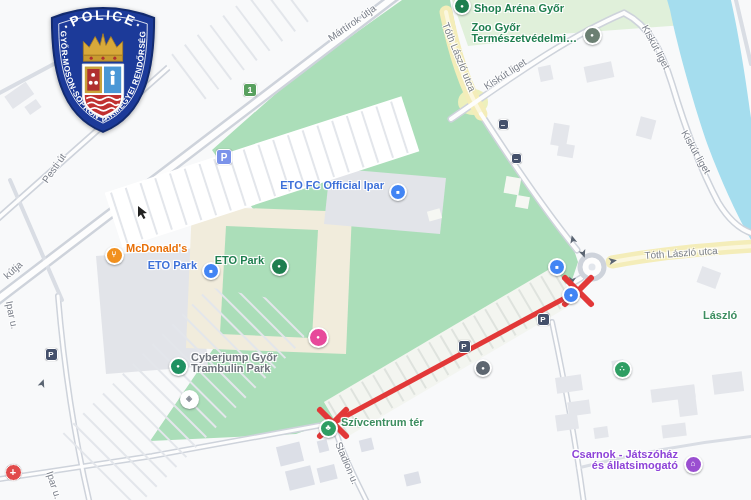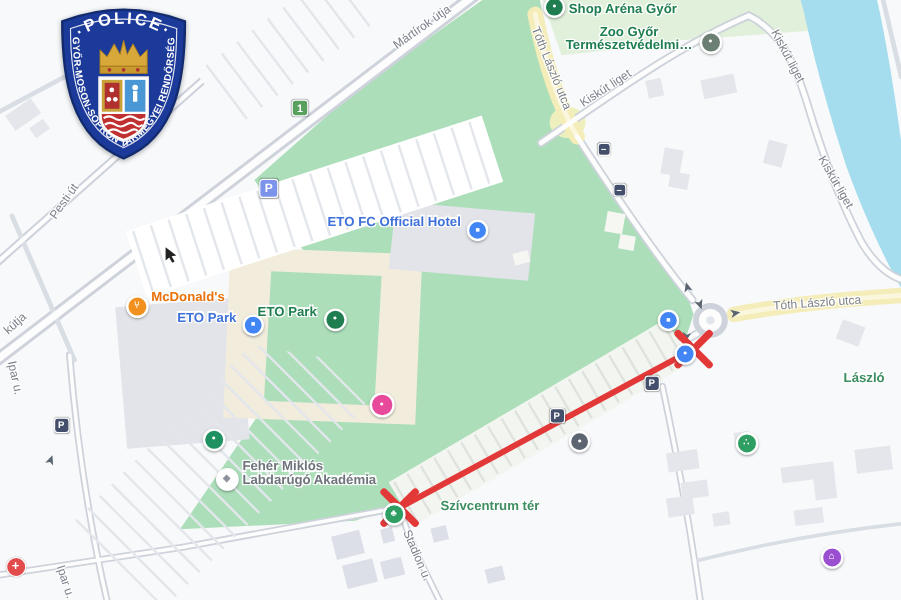--- a/index.html
+++ b/index.html
@@ -240,30 +240,30 @@
         <i class="tail"></i>
         <span class="glyph" style="font-size: 6px;">●</span>
       </div>
       <div class="poi-label" style="color: rgb(30, 126, 79); top: 3px; left: 474px; text-align: left;">
         <div>Shop Aréna Győr</div>
       </div>
       <div class="marker" style="left: 582.5px; top: 25.5px; width: 15px; height: 15px; background: rgb(107, 127, 114);">
         <i class="tail"></i>
         <span class="glyph" style="font-size: 6px;">●</span>
       </div>
-      <div class="poi-label two" style="color: rgb(30, 126, 79); top: 22px; right: 174px; text-align: center;">
+      <div class="poi-label two" style="color: rgb(30, 126, 79); top: 22px; right: 174px; text-align: left;">
         <div>Zoo Győr</div>
         <div>Természetvédelmi…</div>
       </div>
       <div class="marker" style="left: 389px; top: 183px; width: 14px; height: 14px; background: rgb(66, 133, 244);">
         <i class="tail"></i>
         <span class="glyph" style="font-size: 6px;">■</span>
       </div>
       <div class="poi-label" style="color: rgb(62, 113, 217); top: 180px; right: 367px; text-align: right;">
-        <div>ETO FC Official Hotel</div>
+        <div>ETO FC Official Ipar</div>
       </div>
       <div class="marker" style="left: 104.5px; top: 245.5px; width: 15px; height: 15px; background: rgb(241, 144, 30);">
         <i class="tail"></i>
         <span class="glyph">⑂</span>
       </div>
       <div class="poi-label" style="color: rgb(232, 113, 10); top: 243px; left: 126px; text-align: left;">
         <div>McDonald's</div>
       </div>
       <div class="marker" style="left: 202px; top: 262px; width: 14px; height: 14px; background: rgb(66, 133, 244);">
         <i class="tail"></i>
@@ -286,46 +286,50 @@
       <div class="marker" style="left: 562px; top: 286px; width: 14px; height: 14px; background: rgb(66, 133, 244);">
         <span class="glyph" style="font-size: 6px;">●</span>
       </div>
       <div class="marker" style="left: 307.5px; top: 326.5px; width: 17px; height: 17px; background: rgb(231, 73, 155);">
         <span class="glyph" style="font-size: 6px;">●</span>
       </div>
       <div class="marker" style="left: 168.5px; top: 356.5px; width: 15px; height: 15px; background: rgb(31, 145, 97);">
         <i class="tail"></i>
         <span class="glyph" style="font-size: 6px;">●</span>
       </div>
+      <div class="poi-label two" style="color: rgb(111, 116, 124); top: 352px; left: 191px; text-align: left;">
+        <div>Cyberjump Győr</div>
+        <div>Trambulin Park</div>
+      </div>
       <div class="marker" style="left: 179.5px; top: 389.5px; width: 15px; height: 15px; background: rgb(255, 255, 255);">
         <i class="tail"></i>
         <span class="glyph" style="color: rgb(138, 143, 153);">◈</span>
       </div>
-      <div class="poi-label two" style="color: rgb(111, 116, 124); top: 384px; left: 202px; text-align: left;">
-        <div>Fehér Miklós</div>
-        <div>Labdarúgó Akadémia</div>
-      </div>
       <div class="marker" style="left: 474px; top: 359px; width: 14px; height: 14px; background: rgb(93, 102, 112);">
         <i class="tail"></i>
         <span class="glyph" style="font-size: 6px;">●</span>
       </div>
       <div class="marker" style="left: 318.5px; top: 418.5px; width: 15px; height: 15px; background: rgb(47, 158, 99);">
         <i class="tail"></i>
         <span class="glyph">♣</span>
       </div>
-      <div class="poi-label" style="color: rgb(61, 142, 96); top: 417px; left: 341px; text-align: left; margin-left: 26px;">
+      <div class="poi-label" style="color: rgb(61, 142, 96); top: 417px; left: 341px; text-align: left;">
         <div>Szívcentrum tér</div>
       </div>
       <div class="marker" style="left: 612.5px; top: 359.5px; width: 15px; height: 15px; background: rgb(47, 158, 99);">
         <i class="tail"></i>
         <span class="glyph">∴</span>
       </div>
       <div class="marker" style="left: 683.5px; top: 454.5px; width: 15px; height: 15px; background: rgb(154, 79, 208);">
         <i class="tail"></i>
         <span class="glyph">⌂</span>
+      </div>
+      <div class="poi-label two" style="color: rgb(142, 68, 216); top: 449px; right: 73px; text-align: right;">
+        <div>Csarnok - Játszóház</div>
+        <div>és állatsimogató</div>
       </div>
       <div class="poi-label" style="color: rgb(61, 142, 96); top: 310px; left: 703px; text-align: left;">
         <div>László</div>
       </div>
       <div class="road-label" style="left: 352px; top: 23px; transform: translate(-50%, -50%) rotate(-35deg);">Mártírok útja</div>
       <div class="road-label" style="left: 54px; top: 168px; transform: translate(-50%, -50%) rotate(-55deg);">Pesti út</div>
       <div class="road-label" style="left: 13px; top: 270px; transform: translate(-50%, -50%) rotate(-42deg);">kútja</div>
       <div class="road-label" style="left: 12px; top: 315px; transform: translate(-50%, -50%) rotate(78deg);">Ipar u.</div>
       <div class="road-label" style="left: 54px; top: 485px; transform: translate(-50%, -50%) rotate(72deg);">Ipar u.</div>
       <div class="road-label" style="left: 347px; top: 463px; transform: translate(-50%, -50%) rotate(67deg);">Stadion u.</div>

